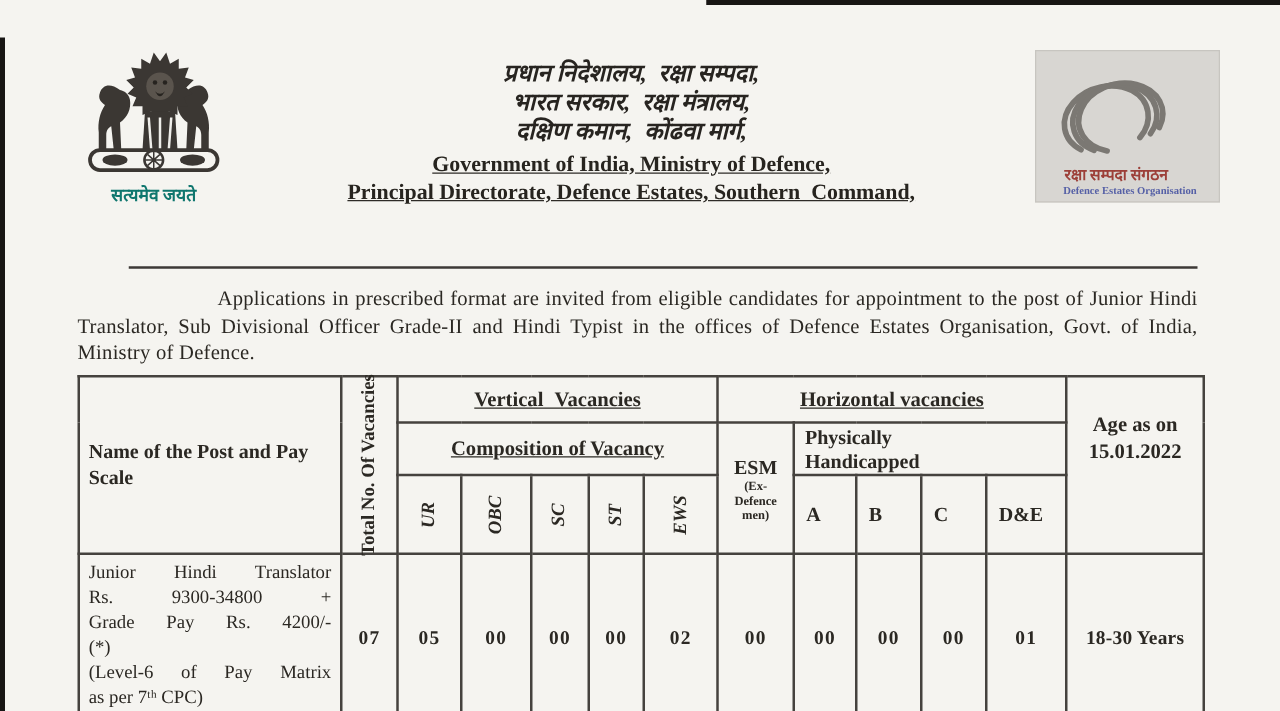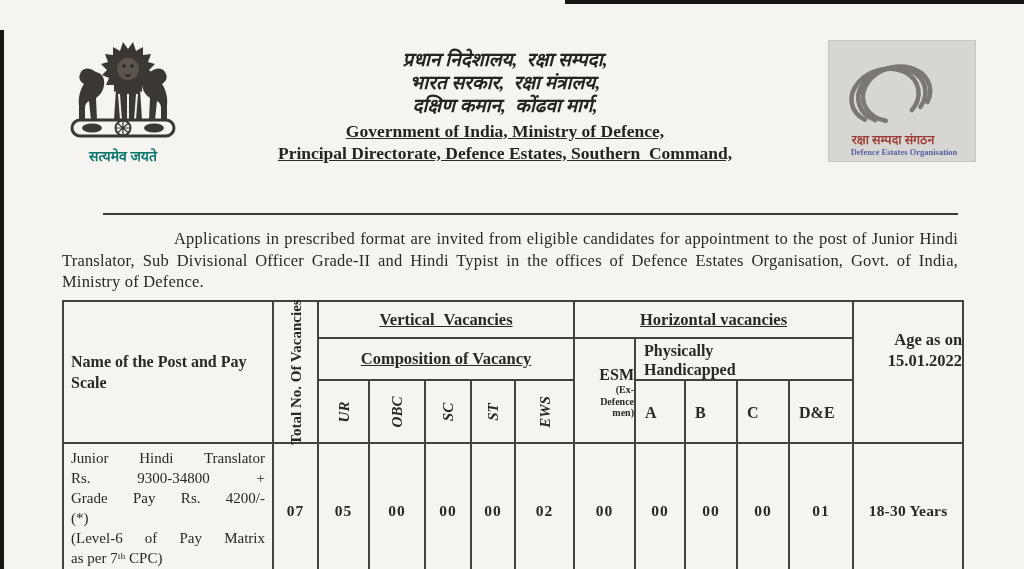--- a/index.html
+++ b/index.html
@@ -63,27 +63,27 @@
   td.post-hd { vertical-align: top; padding: 5px 7px; font-weight: bold; font-size: 16px; line-height: 21px; }
   .wsp { word-spacing: 5px; }
   td.rot-cell { position: relative; }
   .rot {
     position: absolute; left: 50%; top: 50%;
     transform: translate(-50%,-50%) rotate(-90deg);
     font-weight: bold; text-align: center; white-space: normal;
   }
   .rot-total { width: 150px; font-size: 15px; line-height: 17px; }
   .rot-cat { width: 70px; font-size: 15px; font-style: italic; white-space: nowrap; }
-  td.esm-cell { vertical-align: top; text-align: right; padding-top: 4px; }
+  td.esm-cell { vertical-align: top; text-align: center; padding-top: 4px; }
   .esm-main { font-weight: bold; font-size: 16px; line-height: 18px; }
   .esm-sub { font-weight: bold; font-size: 10px; line-height: 11.5px; }
   td.ph-cell { vertical-align: top; padding: 2px 0 0 8px; }
   .ph-line { font-weight: bold; font-size: 16px; line-height: 19px; }
   td.abc-cell { vertical-align: top; text-align: left; padding: 3px 0 0 9px; font-weight: bold; font-size: 16px; }
-  td.age-hd { text-align: right; padding-bottom: 44px; }
+  td.age-hd { text-align: center; padding-bottom: 44px; }
   .age-line { font-weight: bold; font-size: 16.5px; line-height: 21px; }
   td.val { vertical-align: top; text-align: center; padding-top: 5px; font-size: 15.5px; font-weight: 600; letter-spacing: 1px; }
   td.age-val { letter-spacing: 0.2px; }
   td.post-cell { vertical-align: top; padding: 4px 7px; font-size: 15px; line-height: 20px; }
   .pl { text-align: left; }
   .jl { text-align: justify; text-align-last: justify; }
 </style>
 </head>
 <body>
 

